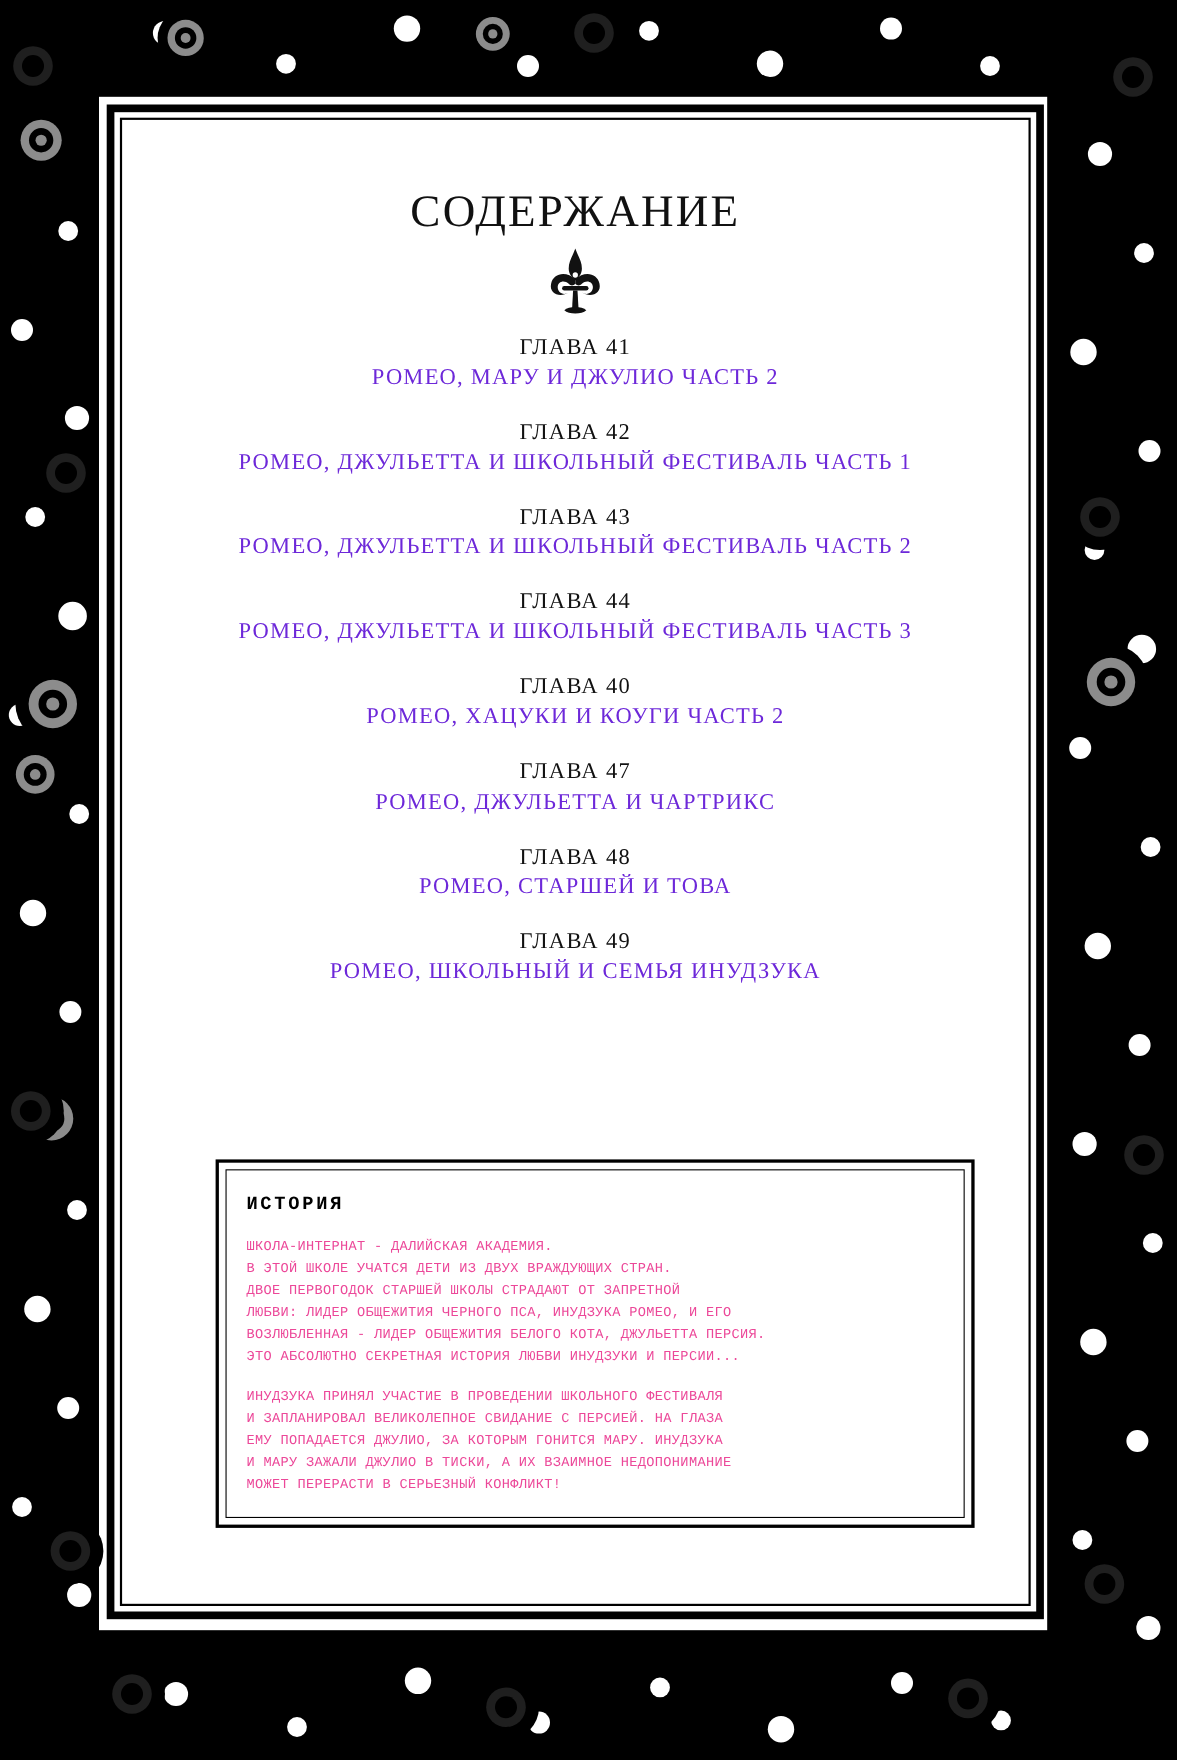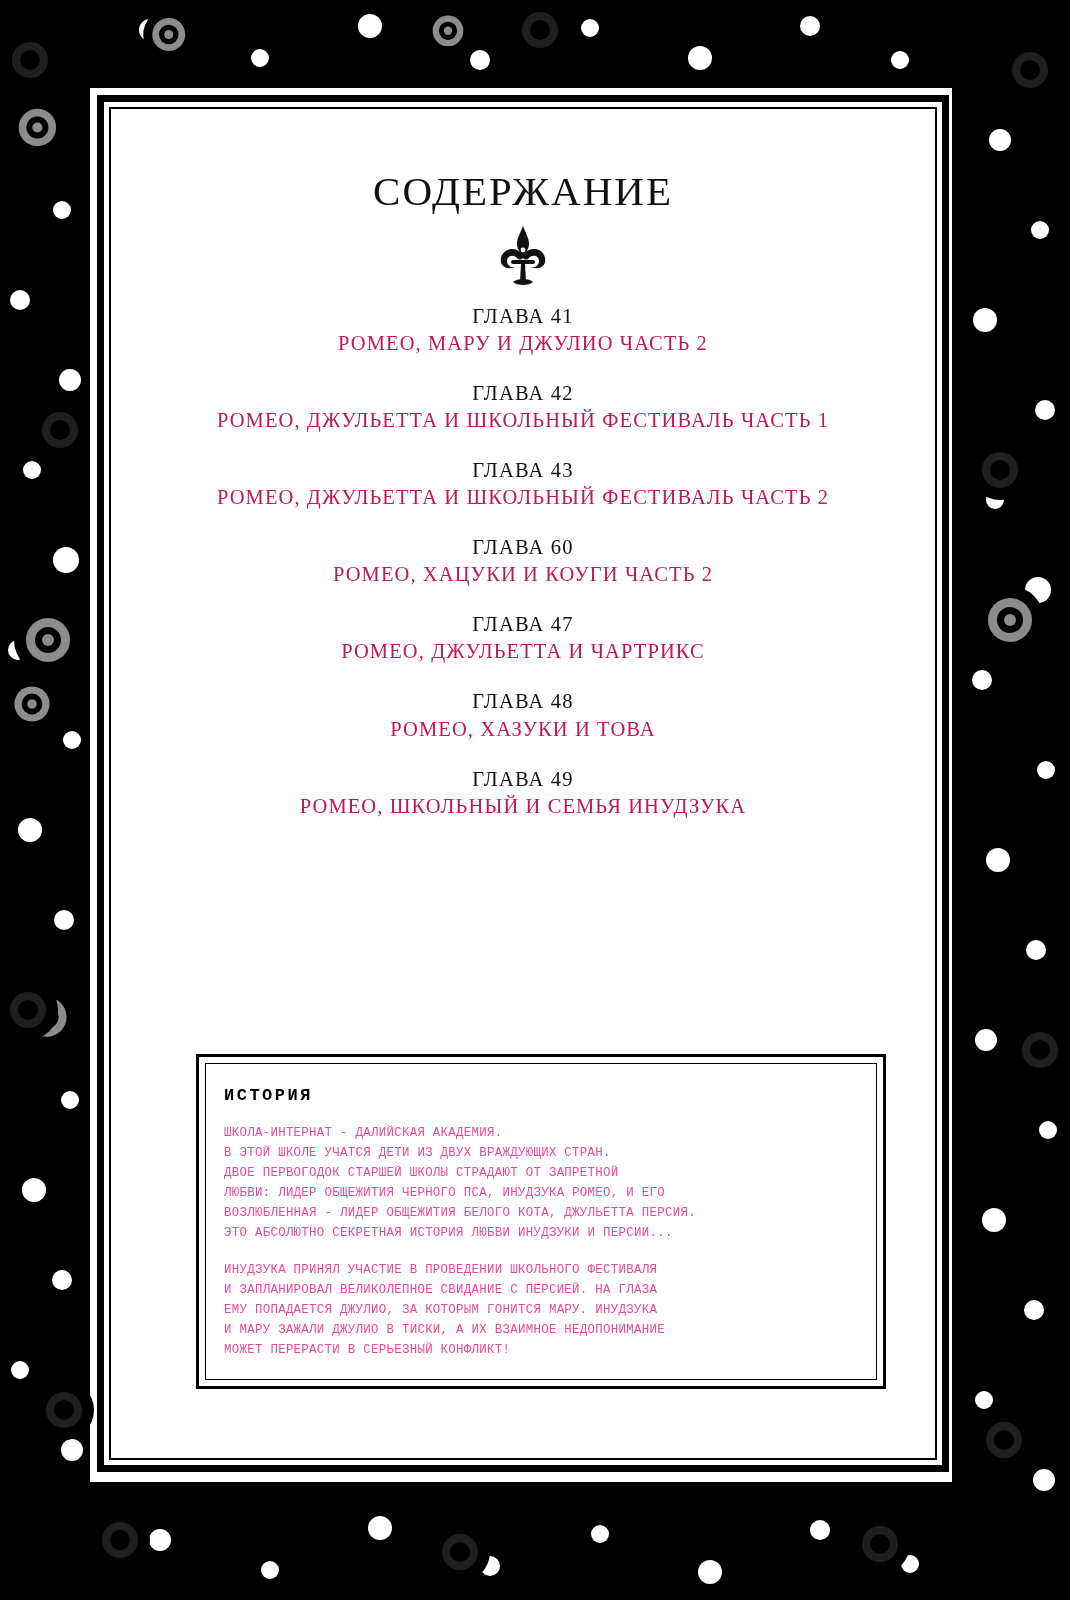--- a/index.html
+++ b/index.html
@@ -93,21 +93,21 @@
     font-family: "Liberation Serif", serif;
     font-size: 20.5px;
     letter-spacing: 1.2px;
     color: #111111;
     line-height: 1.32;
   }
   .toc-name {
     font-family: "Liberation Serif", serif;
     font-size: 20.5px;
     letter-spacing: 1.1px;
-    color: #be185d;
+    color: #6d28d9;
     line-height: 1.32;
   }
 
   
   .story-box {
     position: absolute;
     left: 85px;
     top: 945px;
     width: 690px;
     height: 335px;
@@ -294,30 +294,34 @@
           </div>
           <div class="toc-entry">
             <div class="toc-chapter">ГЛАВА 42</div>
             <div class="toc-name">РОМЕО, ДЖУЛЬЕТТА И ШКОЛЬНЫЙ ФЕСТИВАЛЬ ЧАСТЬ 1</div>
           </div>
           <div class="toc-entry">
             <div class="toc-chapter">ГЛАВА 43</div>
             <div class="toc-name">РОМЕО, ДЖУЛЬЕТТА И ШКОЛЬНЫЙ ФЕСТИВАЛЬ ЧАСТЬ 2</div>
           </div>
           <div class="toc-entry">
-            <div class="toc-chapter">ГЛАВА 60</div>
+            <div class="toc-chapter">ГЛАВА 44</div>
+            <div class="toc-name">РОМЕО, ДЖУЛЬЕТТА И ШКОЛЬНЫЙ ФЕСТИВАЛЬ ЧАСТЬ 3</div>
+          </div>
+          <div class="toc-entry">
+            <div class="toc-chapter">ГЛАВА 40</div>
             <div class="toc-name">РОМЕО, ХАЦУКИ И КОУГИ ЧАСТЬ 2</div>
           </div>
           <div class="toc-entry">
             <div class="toc-chapter">ГЛАВА 47</div>
             <div class="toc-name">РОМЕО, ДЖУЛЬЕТТА И ЧАРТРИКС</div>
           </div>
           <div class="toc-entry">
             <div class="toc-chapter">ГЛАВА 48</div>
-            <div class="toc-name">РОМЕО, ХАЗУКИ И ТОВА</div>
+            <div class="toc-name">РОМЕО, СТАРШЕЙ И ТОВА</div>
           </div>
           <div class="toc-entry">
             <div class="toc-chapter">ГЛАВА 49</div>
             <div class="toc-name">РОМЕО, ШКОЛЬНЫЙ И СЕМЬЯ ИНУДЗУКА</div>
           </div>
         </div>
 
         <div class="story-box">
           <div class="story-box-inner">
             <div class="story-title">ИСТОРИЯ</div>

